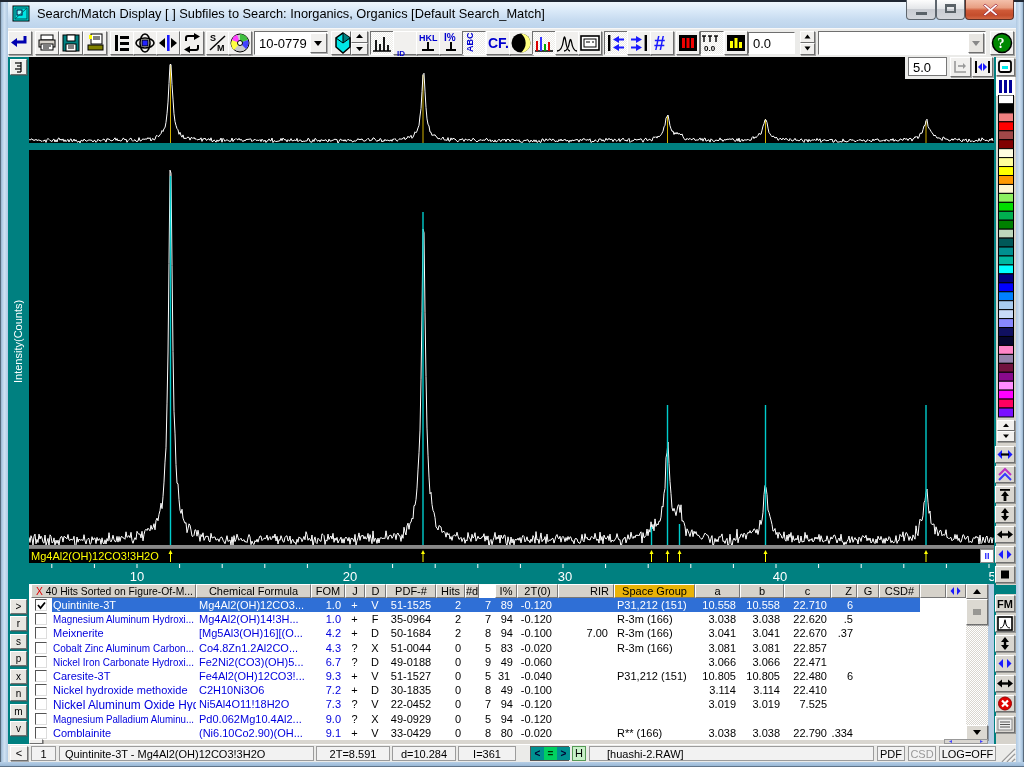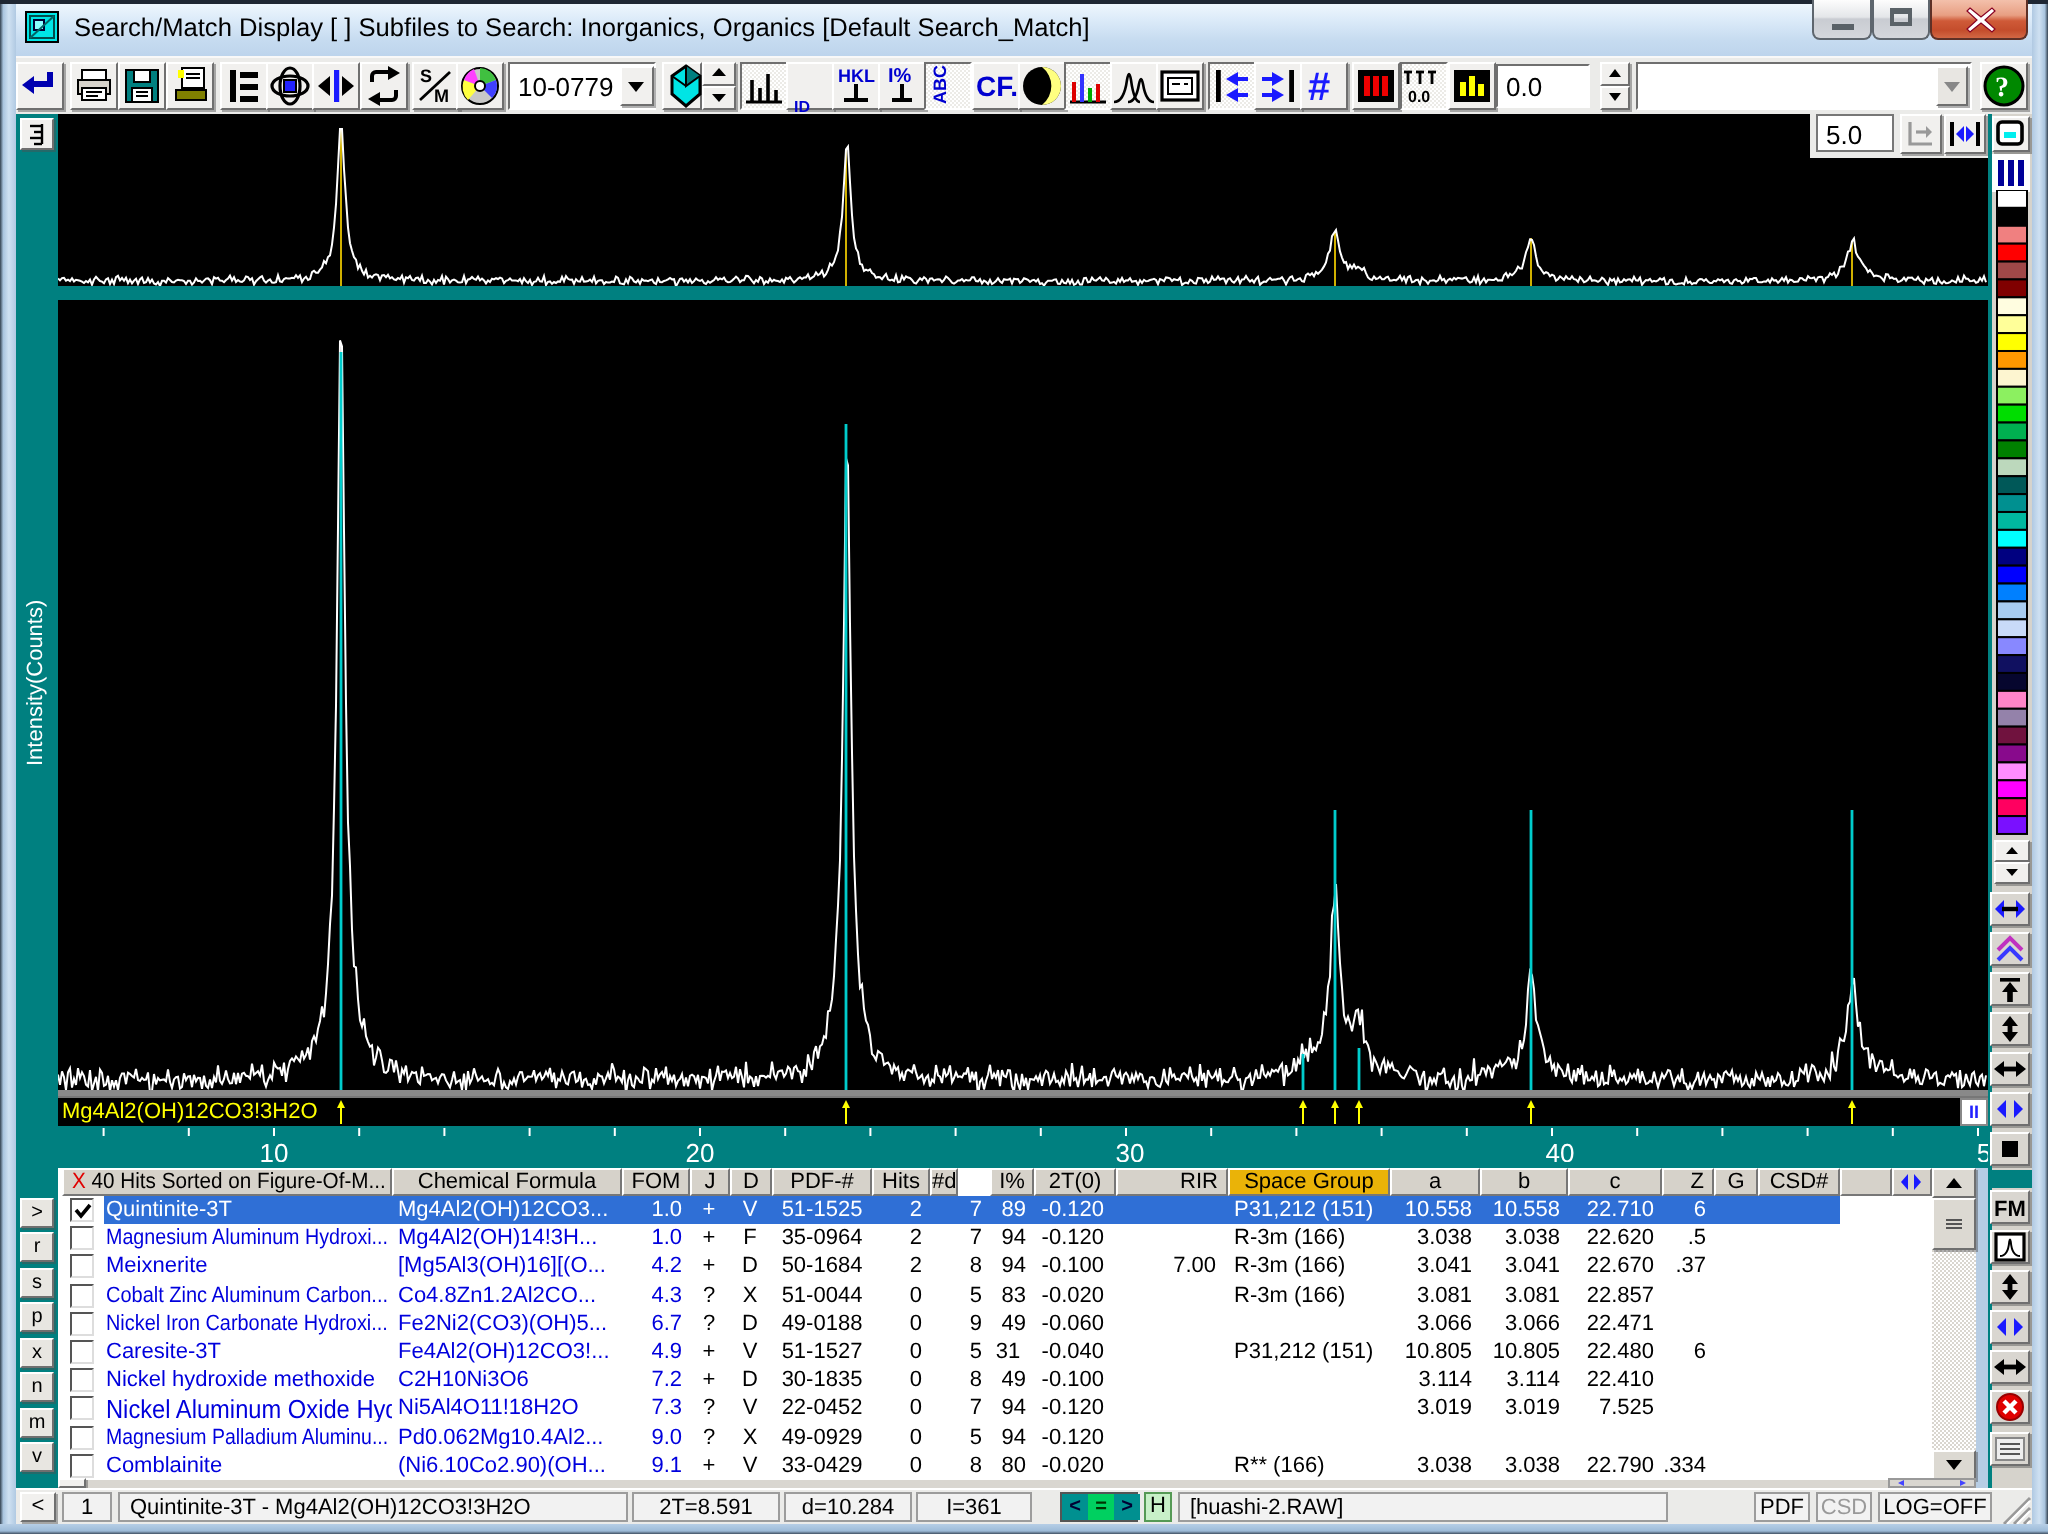--- a/index.html
+++ b/index.html
@@ -756,21 +756,21 @@
 <div class="ab" style="left:436px;top:655.8px;width:25px;font-size:11px;line-height:13px;color:#000;text-align:right;white-space:nowrap;overflow:hidden">0</div>
 <div class="ab" style="left:465px;top:655.8px;width:26px;font-size:11px;line-height:13px;color:#000;text-align:right;white-space:nowrap;overflow:hidden">9</div>
 <div class="ab" style="left:495px;top:655.8px;width:18px;font-size:11px;line-height:13px;color:#000;text-align:right;white-space:nowrap;overflow:hidden">49</div>
 <div class="ab" style="left:513px;top:655.8px;width:39px;font-size:11px;line-height:13px;color:#000;text-align:right;white-space:nowrap;overflow:hidden">-0.060</div>
 <div class="ab" style="left:695px;top:655.8px;width:41px;font-size:11px;line-height:13px;color:#000;text-align:right;white-space:nowrap;overflow:hidden">3.066</div>
 <div class="ab" style="left:740px;top:655.8px;width:40px;font-size:11px;line-height:13px;color:#000;text-align:right;white-space:nowrap;overflow:hidden">3.066</div>
 <div class="ab" style="left:784px;top:655.8px;width:43px;font-size:11px;line-height:13px;color:#000;text-align:right;white-space:nowrap;overflow:hidden">22.471</div>
 <div class="ab" style="left:35px;top:670.0px;width:12px;height:12px;background:#fff;border-top:1.5px solid #555;border-left:1.5px solid #555;border-right:1px solid #ddd;border-bottom:1px solid #ddd"></div>
 <div class="ab" style="left:53px;top:670.0px;width:143px;font-size:11px;line-height:13px;color:#0000dd;text-align:left;white-space:nowrap;overflow:hidden"><span style="display:inline-block;transform:scaleX(1.000);transform-origin:0 50%">Caresite-3T</span></div>
 <div class="ab" style="left:199px;top:670.0px;width:112px;font-size:11px;line-height:13px;color:#0000dd;text-align:left;white-space:nowrap;overflow:hidden">Fe4Al2(OH)12CO3!...</div>
-<div class="ab" style="left:311px;top:670.0px;width:30px;font-size:11px;line-height:13px;color:#0000dd;text-align:right;white-space:nowrap;overflow:hidden">4.9</div>
+<div class="ab" style="left:311px;top:670.0px;width:30px;font-size:11px;line-height:13px;color:#0000dd;text-align:right;white-space:nowrap;overflow:hidden">9.3</div>
 <div class="ab" style="left:345px;top:670.0px;width:19px;font-size:11px;line-height:13px;color:#000;text-align:center;white-space:nowrap;overflow:hidden">+</div>
 <div class="ab" style="left:365px;top:670.0px;width:20px;font-size:11px;line-height:13px;color:#000;text-align:center;white-space:nowrap;overflow:hidden">V</div>
 <div class="ab" style="left:386px;top:670.0px;width:50px;font-size:11px;line-height:13px;color:#000;text-align:center;white-space:nowrap;overflow:hidden">51-1527</div>
 <div class="ab" style="left:436px;top:670.0px;width:25px;font-size:11px;line-height:13px;color:#000;text-align:right;white-space:nowrap;overflow:hidden">0</div>
 <div class="ab" style="left:465px;top:670.0px;width:26px;font-size:11px;line-height:13px;color:#000;text-align:right;white-space:nowrap;overflow:hidden">5</div>
 <div class="ab" style="left:495px;top:670.0px;width:18px;font-size:11px;line-height:13px;color:#000;text-align:center;white-space:nowrap;overflow:hidden">31</div>
 <div class="ab" style="left:513px;top:670.0px;width:39px;font-size:11px;line-height:13px;color:#000;text-align:right;white-space:nowrap;overflow:hidden">-0.040</div>
 <div class="ab" style="left:617px;top:670.0px;width:78px;font-size:11px;line-height:13px;color:#000;text-align:left;white-space:nowrap;overflow:hidden">P31,212 (151)</div>
 <div class="ab" style="left:695px;top:670.0px;width:41px;font-size:11px;line-height:13px;color:#000;text-align:right;white-space:nowrap;overflow:hidden">10.805</div>
 <div class="ab" style="left:740px;top:670.0px;width:40px;font-size:11px;line-height:13px;color:#000;text-align:right;white-space:nowrap;overflow:hidden">10.805</div>
@@ -845,21 +845,21 @@
 <div class="sf" style="left:59px;top:746px;width:255px;height:15px;text-align:left;padding-left:5px;color:#000;white-space:nowrap;overflow:hidden">Quintinite-3T - Mg4Al2(OH)12CO3!3H2O</div>
 <div class="sf" style="left:316px;top:746px;width:74px;height:15px;text-align:center;color:#000;white-space:nowrap;overflow:hidden">2T=8.591</div>
 <div class="sf" style="left:392px;top:746px;width:64px;height:15px;text-align:center;color:#000;white-space:nowrap;overflow:hidden">d=10.284</div>
 <div class="sf" style="left:458px;top:746px;width:58px;height:15px;text-align:center;color:#000;white-space:nowrap;overflow:hidden">I=361</div>
 <div class="ab" style="left:530px;top:746px;width:39px;height:15px;border:1px solid #555;font-size:10px;font-weight:bold;line-height:13px;text-align:center">
 <div class="ab" style="left:0;top:0;width:13px;height:13px;background:#009090;color:#003">&lt;</div>
 <div class="ab" style="left:13px;top:0;width:13px;height:13px;background:#00d060;color:#030">=</div>
 <div class="ab" style="left:26px;top:0;width:13px;height:13px;background:#009090;color:#003">&gt;</div>
   </div>
 <div class="ab" style="left:572px;top:746px;width:14px;height:15px;background:#c8f0c8;border:1px solid #559955;font-size:11px;text-align:center;line-height:13px">H</div>
-<div class="sf" style="left:589px;top:746px;width:245px;height:15px;text-align:left;padding-left:5px;color:#000;white-space:nowrap;overflow:hidden">[huashi-2.RAW]</div>
+<div class="sf" style="left:589px;top:746px;width:285px;height:15px;text-align:left;padding-left:17px;color:#000;white-space:nowrap;overflow:hidden">[huashi-2.RAW]</div>
 <div class="sf" style="left:877px;top:746px;width:28px;height:15px;text-align:center;color:#000;white-space:nowrap;overflow:hidden">PDF</div>
 <div class="sf" style="left:908px;top:746px;width:28px;height:15px;text-align:center;color:#999;white-space:nowrap;overflow:hidden">CSD</div>
 <div class="sf" style="left:939px;top:746px;width:57px;height:15px;text-align:center;color:#000;white-space:nowrap;overflow:hidden">LOG=OFF</div>
 <svg class="ab" style="left:999px;top:746px" width="17" height="16">
     <g stroke="#999" stroke-width="1.5">
       <line x1="16" y1="3" x2="3" y2="16"></line>
       <line x1="16" y1="8" x2="8" y2="16"></line>
       <line x1="16" y1="13" x2="13" y2="16"></line>
     </g>
     <g stroke="#fff" stroke-width="1">

